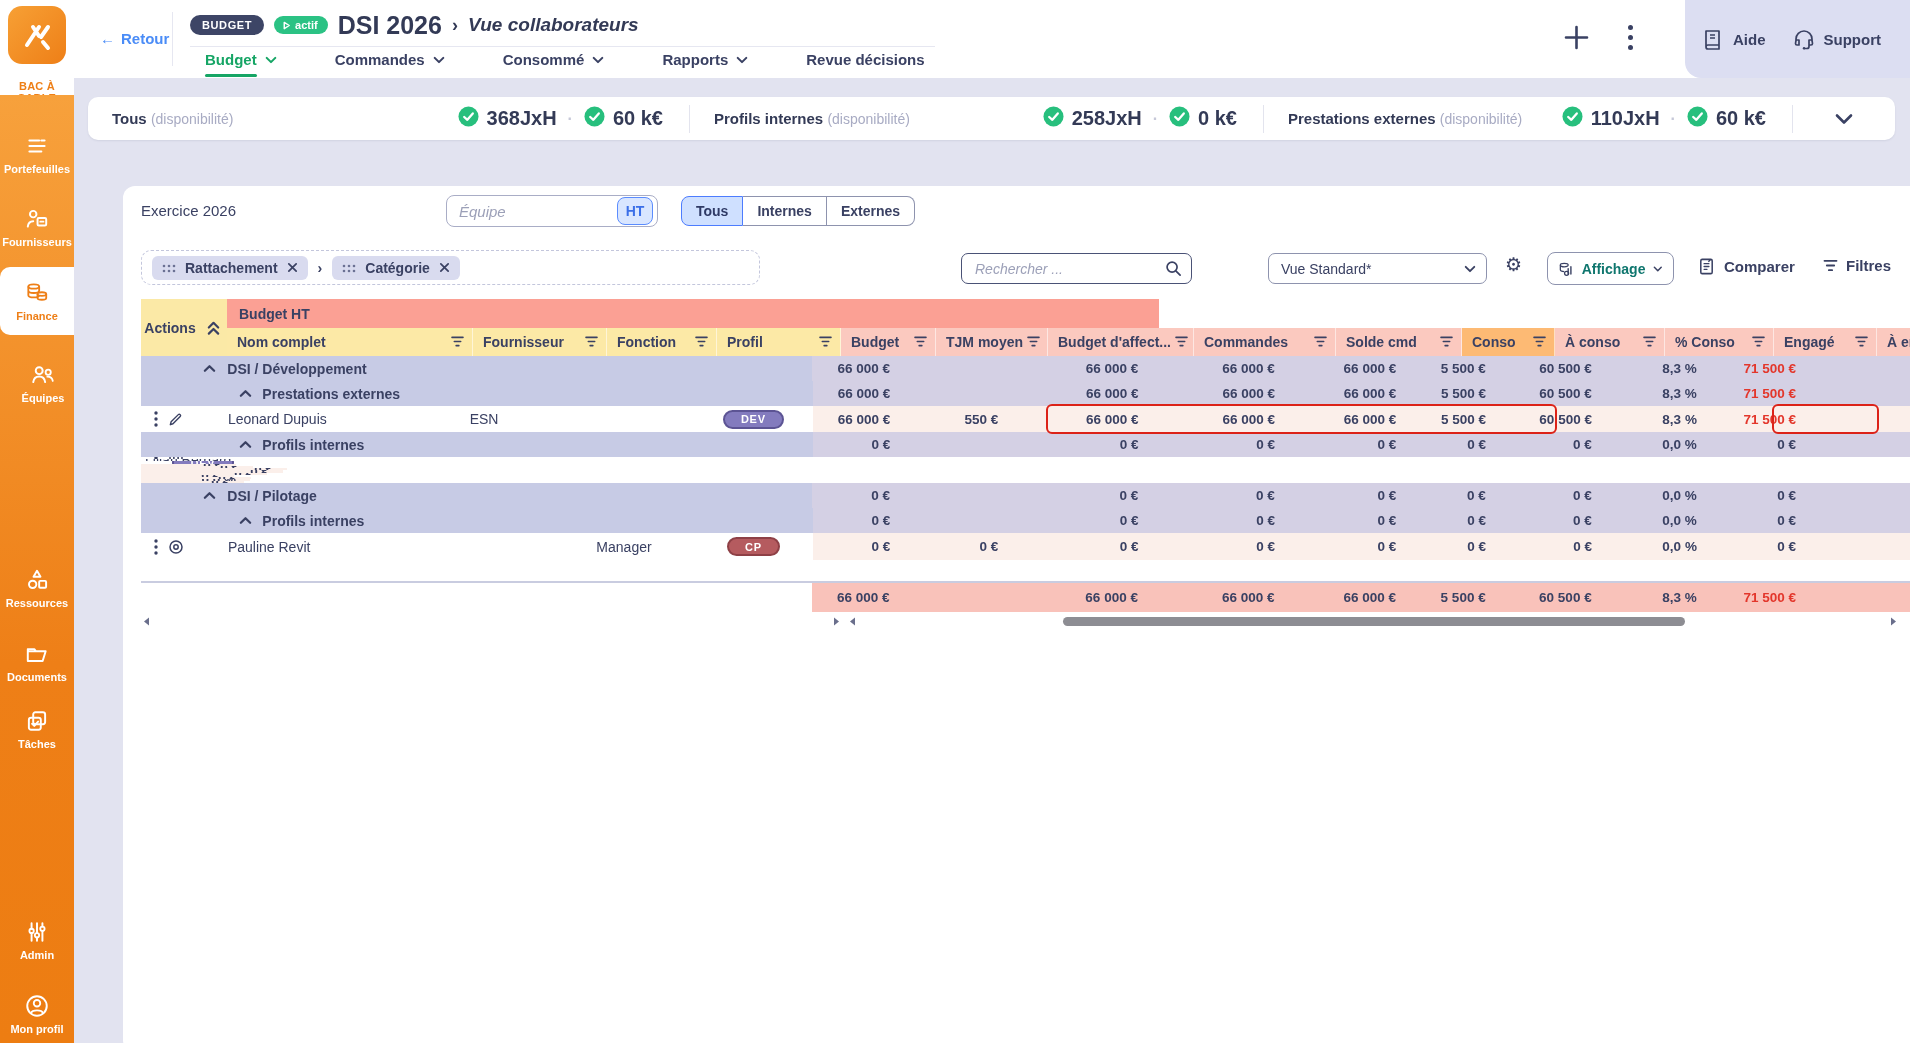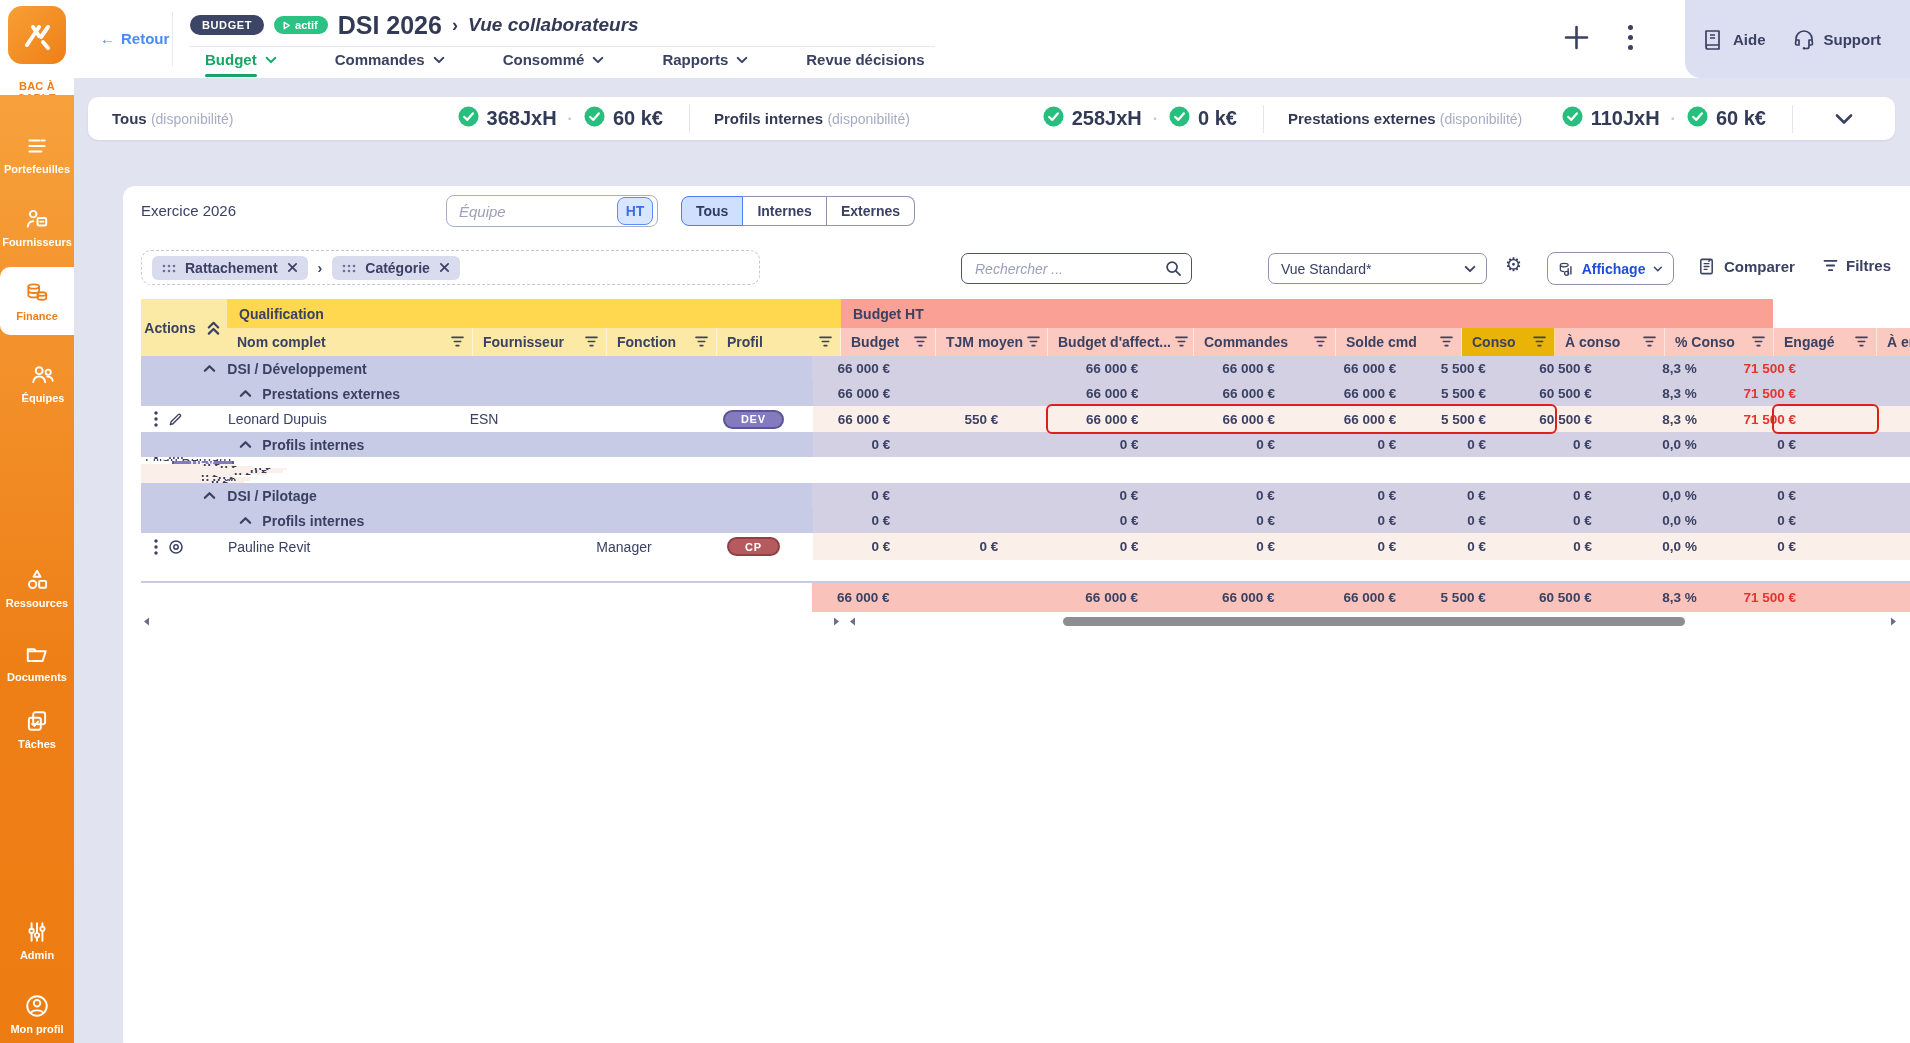--- a/index.html
+++ b/index.html
@@ -96,21 +96,21 @@
           border-radius:7px; display:flex; align-items:center; padding:0 9px 0 11px; }
   #search-box input { border:none; outline:none; flex:1; font-family:"Liberation Sans",sans-serif;
           font-size:14px; font-style:italic; color:#3A4163; background:transparent; min-width:0;}
   #search-box input::placeholder { color:#9CA0B8; }
   #view-select { left:1145px; top:67px; width:219px; height:31px; border:1.5px solid #8E93AE;
           border-radius:7px; display:flex; align-items:center; justify-content:space-between;
           padding:0 10px 0 12px; font-size:14px; color:#3A4163; cursor:pointer; }
   #gear-button { left:1382px; top:69px; font-size:19px; color:#3A4163; cursor:pointer; line-height:1;}
   #affichage-button { left:1424px; top:66px; width:127px; height:33px; border:1.5px solid #8E93AE;
           border-radius:8px; display:flex; align-items:center; gap:8px; padding:0 10px;
-          font-size:14px; font-weight:bold; color:#1d4ed8; cursor:pointer; }
+          font-size:14px; font-weight:bold; color:#0f766e; cursor:pointer; }
   #comparer-button, #filtres-button { top:71px; display:flex; align-items:center; gap:8px;
           font-size:15px; font-weight:bold; color:#3A4163; cursor:pointer; }
   #comparer-button { left:1574px; } #filtres-button { left:1700px; }
 
   
   #table { left:18px; top:113px; width:1775px; height:316px; }
   #thead { position:absolute; left:0; top:0; width:1775px; height:57px; }
   .hcell { display:flex; align-items:center; font-size:14px; font-weight:bold; color:#3A4163; }
   #actions-head { position:absolute; left:0; top:0; width:58px; height:57px; background:#FBE9A6;
           justify-content:center; }
@@ -494,21 +494,20 @@
   <div class="abs" id="table">
     <div id="thead">
         <div id="actions-head" class="hcell">Actions</div>
         <div id="collapse-head" class="hcell">
           <svg width="15" height="16" viewBox="0 0 16 17">
             <polyline points="3,8 8,3 13,8" fill="none" stroke="#3A4163" stroke-width="2.3" stroke-linecap="round" stroke-linejoin="round"></polyline>
             <polyline points="3,14.5 8,9.5 13,14.5" fill="none" stroke="#3A4163" stroke-width="2.3" stroke-linecap="round" stroke-linejoin="round"></polyline>
           </svg>
         </div>
         <div id="band1">
-          <div class="hcell band1-cell" style="width:614px;background:#FFD84F">Qualification</div>
           <div class="hcell band1-cell" style="width:932px;background:#FBA094">Budget HT</div>
         </div>
         <div id="band2">
           <div class="hcell band2-cell" style="width:246px;background:#FCE9A6">
             <span>Nom complet</span>
             <span class="flt"><svg width="13" height="11" viewBox="0 0 14 12">
                 <path d="M1 1.5h12 M3.5 6h7 M5.5 10.5h3" stroke="#3A4163" stroke-width="1.7" stroke-linecap="round"></path>
               </svg></span>
           </div>
           <div class="hcell band2-cell" style="width:134px;background:#FCE9A6">
@@ -552,21 +551,21 @@
             <span class="flt"><svg width="13" height="11" viewBox="0 0 14 12">
                 <path d="M1 1.5h12 M3.5 6h7 M5.5 10.5h3" stroke="#3A4163" stroke-width="1.7" stroke-linecap="round"></path>
               </svg></span>
           </div>
           <div class="hcell band2-cell" style="width:126px;background:#FBC9BF">
             <span>Solde cmd</span>
             <span class="flt"><svg width="13" height="11" viewBox="0 0 14 12">
                 <path d="M1 1.5h12 M3.5 6h7 M5.5 10.5h3" stroke="#3A4163" stroke-width="1.7" stroke-linecap="round"></path>
               </svg></span>
           </div>
-          <div class="hcell band2-cell" style="width:93px;background:#eab308">
+          <div class="hcell band2-cell" style="width:93px;background:#fdba74">
             <span>Conso</span>
             <span class="flt"><svg width="13" height="11" viewBox="0 0 14 12">
                 <path d="M1 1.5h12 M3.5 6h7 M5.5 10.5h3" stroke="#3A4163" stroke-width="1.7" stroke-linecap="round"></path>
               </svg></span>
           </div>
           <div class="hcell band2-cell" style="width:110px;background:#FBC9BF">
             <span>À conso</span>
             <span class="flt"><svg width="13" height="11" viewBox="0 0 14 12">
                 <path d="M1 1.5h12 M3.5 6h7 M5.5 10.5h3" stroke="#3A4163" stroke-width="1.7" stroke-linecap="round"></path>
               </svg></span>

